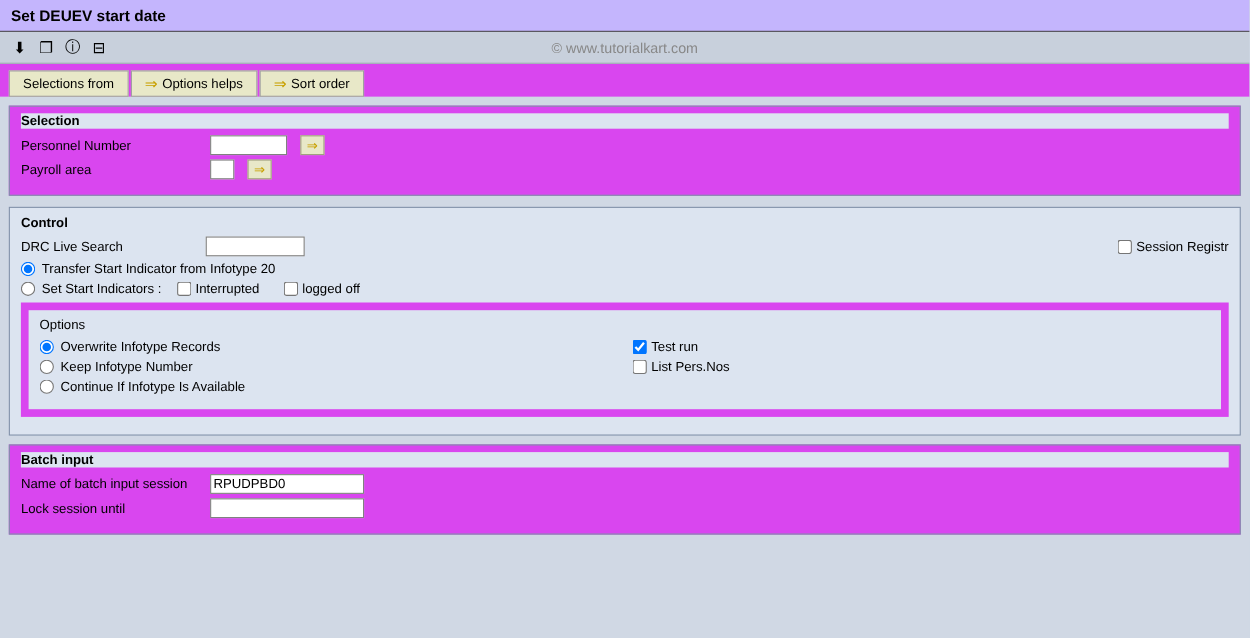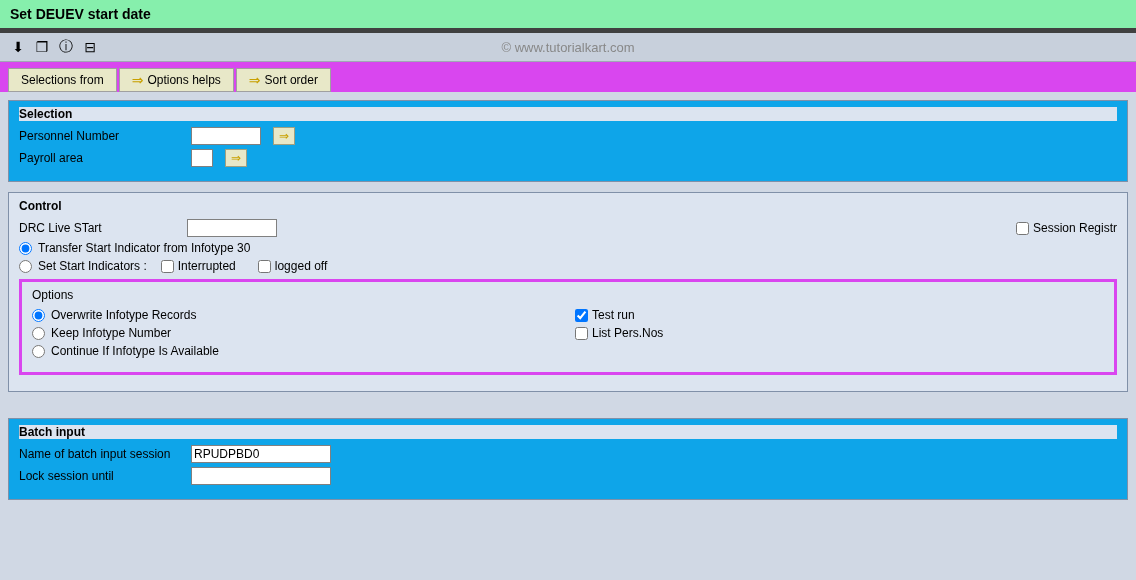--- a/index.html
+++ b/index.html
@@ -5,26 +5,26 @@
     * { margin: 0; padding: 0; box-sizing: border-box; }
     body {
       font-family: Arial, Helvetica, sans-serif;
       font-size: 12px;
       background: #d0d8e4;
       width: 1136px;
       height: 580px;
       overflow: hidden;
     }
     .title-bar {
-      background: #86efac;
+      background: #c4b5fd;
       padding: 6px 10px;
       font-size: 14px;
       font-weight: bold;
       color: #000;
-      border-bottom: 5px solid #404040;
+      border-bottom: 1px solid #404040;
     }
     .toolbar {
       background: #c8d0dc;
       padding: 4px 8px;
       display: flex;
       align-items: center;
       gap: 4px;
       border-bottom: 1px solid #a0a8b4;
       position: relative;
     }
@@ -66,21 +66,21 @@
       font-size: 14px;
     }
     .main-content {
       background: #d0d8e4;
       padding: 8px;
       height: calc(580px - 95px);
       overflow-y: auto;
     }
     .section-box {
       border: 1px solid #8090a8;
-      background: #0ea5e9;
+      background: #d946ef;
       margin-bottom: 10px;
       padding: 6px 10px 10px 10px;
     }
     .section-title {
       font-size: 12px;
       font-weight: bold;
       color: #000;
       margin-bottom: 6px;
       background: #dce4f0;
     }
@@ -113,41 +113,41 @@
       cursor: pointer;
       display: flex;
       align-items: center;
       justify-content: center;
       font-size: 12px;
       color: #c8a000;
     }
     .control-section {
       border: 1px solid #8090a8;
       background: #dce4f0;
-      margin-bottom: 26px;
+      margin-bottom: 8px;
       padding: 6px 10px 10px 10px;
     }
     .radio-row {
       display: flex;
       align-items: center;
       gap: 6px;
       margin-bottom: 4px;
     }
     .radio-row input[type="radio"] {
       margin: 0;
       cursor: pointer;
     }
     .checkbox-row {
       display: flex;
       align-items: center;
       gap: 4px;
       font-size: 12px;
     }
     .options-box {
-      border: 3px solid #d946ef;
+      border: 7px solid #d946ef;
       background: #dce4f0;
       margin: 6px 0;
       padding: 6px 0 10px 10px;
     }
     .options-title {
       font-size: 12px;
       color: #000;
       margin-bottom: 6px;
     }
     .options-grid {
@@ -212,32 +212,32 @@
       <span class="field-label">Payroll area</span>
       <input type="text" class="field-input" style="width: 22px;">
       <button class="arrow-btn">⇒</button>
     </div>
   </div>
 
   <div class="control-section">
     <div class="section-title">Control</div>
 
     <div class="drc-row">
-      <span class="drc-label field-label">DRC Live STart</span>
+      <span class="drc-label field-label">DRC Live Search</span>
       <input type="text" class="field-input" style="width: 90px;">
       <span style="flex:1;"></span>
       <label class="checkbox-row">
         <input type="checkbox" style="">
         <span>Session Registr</span>
       </label>
     </div>
 
     <div class="radio-row">
       <input type="radio" name="start_indicator" checked="" style="">
-      <span>Transfer Start Indicator from Infotype 30</span>
+      <span>Transfer Start Indicator from Infotype 20</span>
     </div>
 
     <div class="radio-row">
       <input type="radio" name="start_indicator" style="">
       <span>Set Start Indicators  :</span>
       <label class="checkbox-row" style="margin-left:8px;">
         <input type="checkbox" style="">
         <span>Interrupted</span>
       </label>
       <label class="checkbox-row" style="margin-left:16px;">

